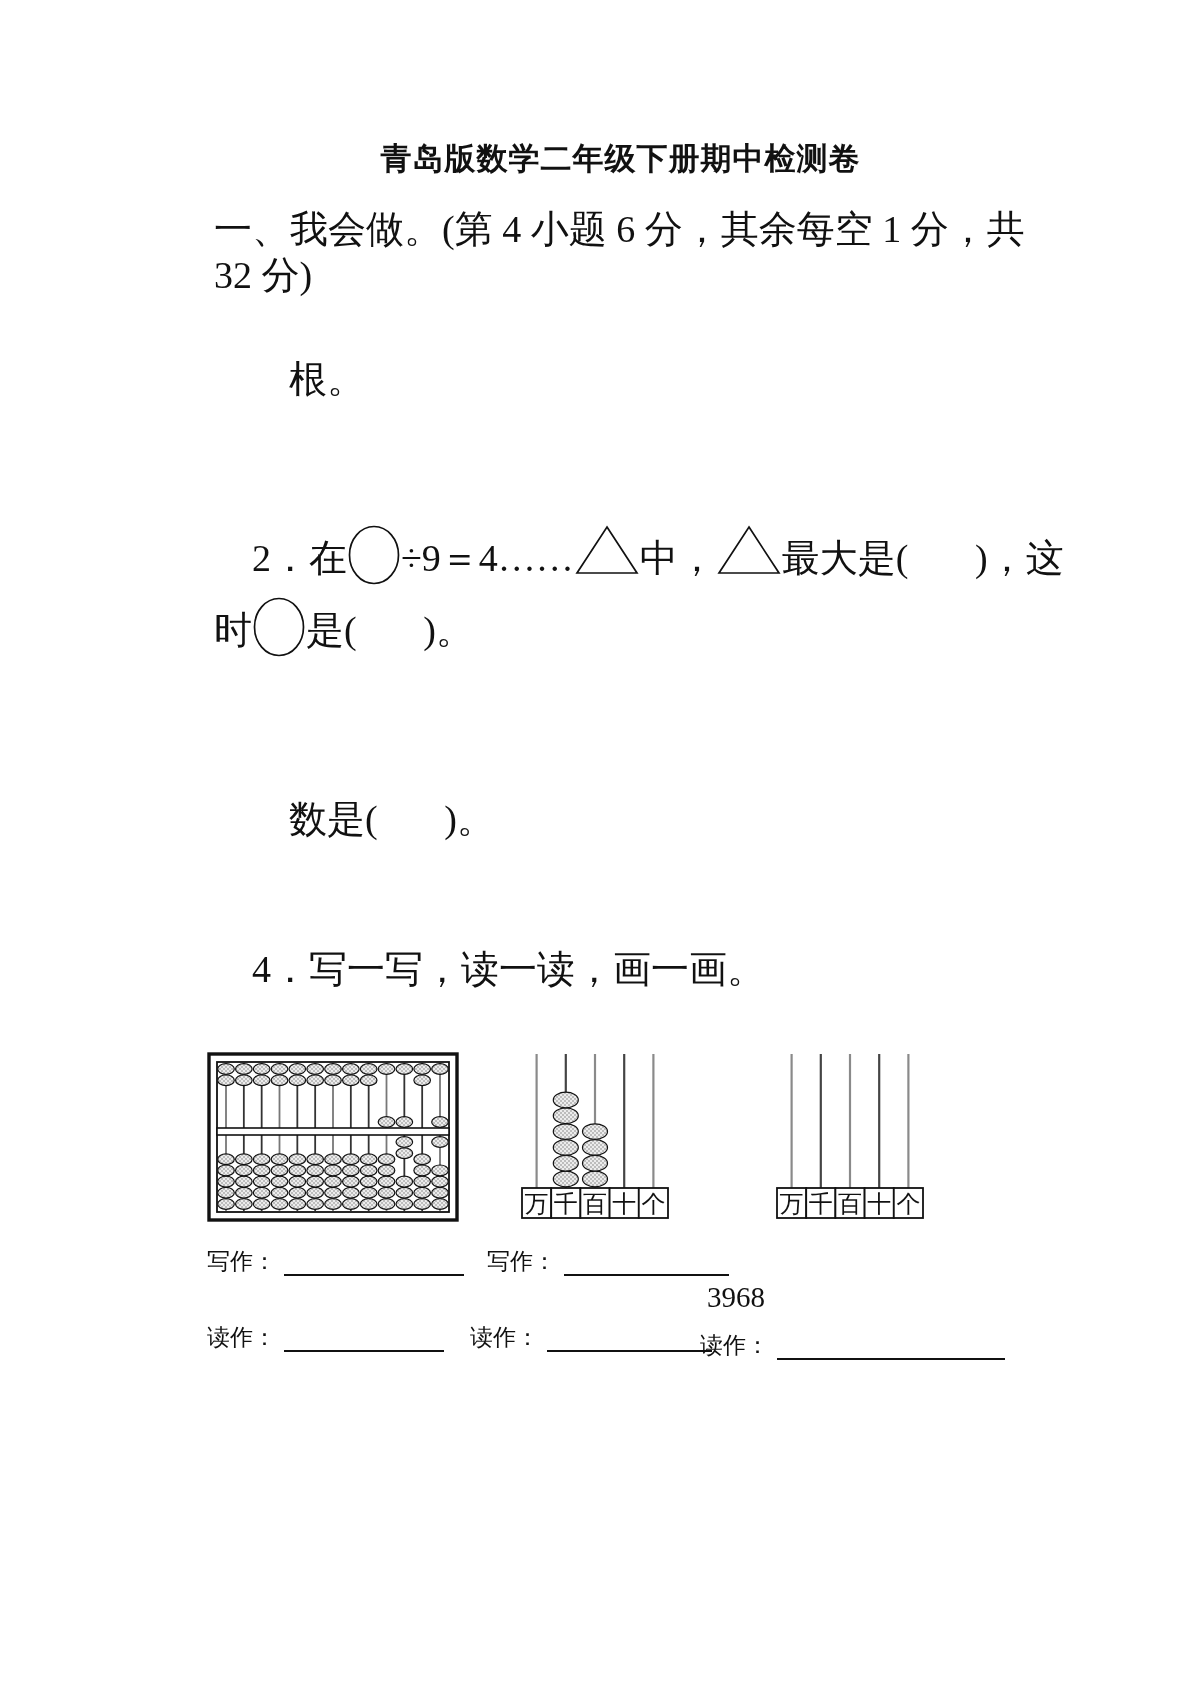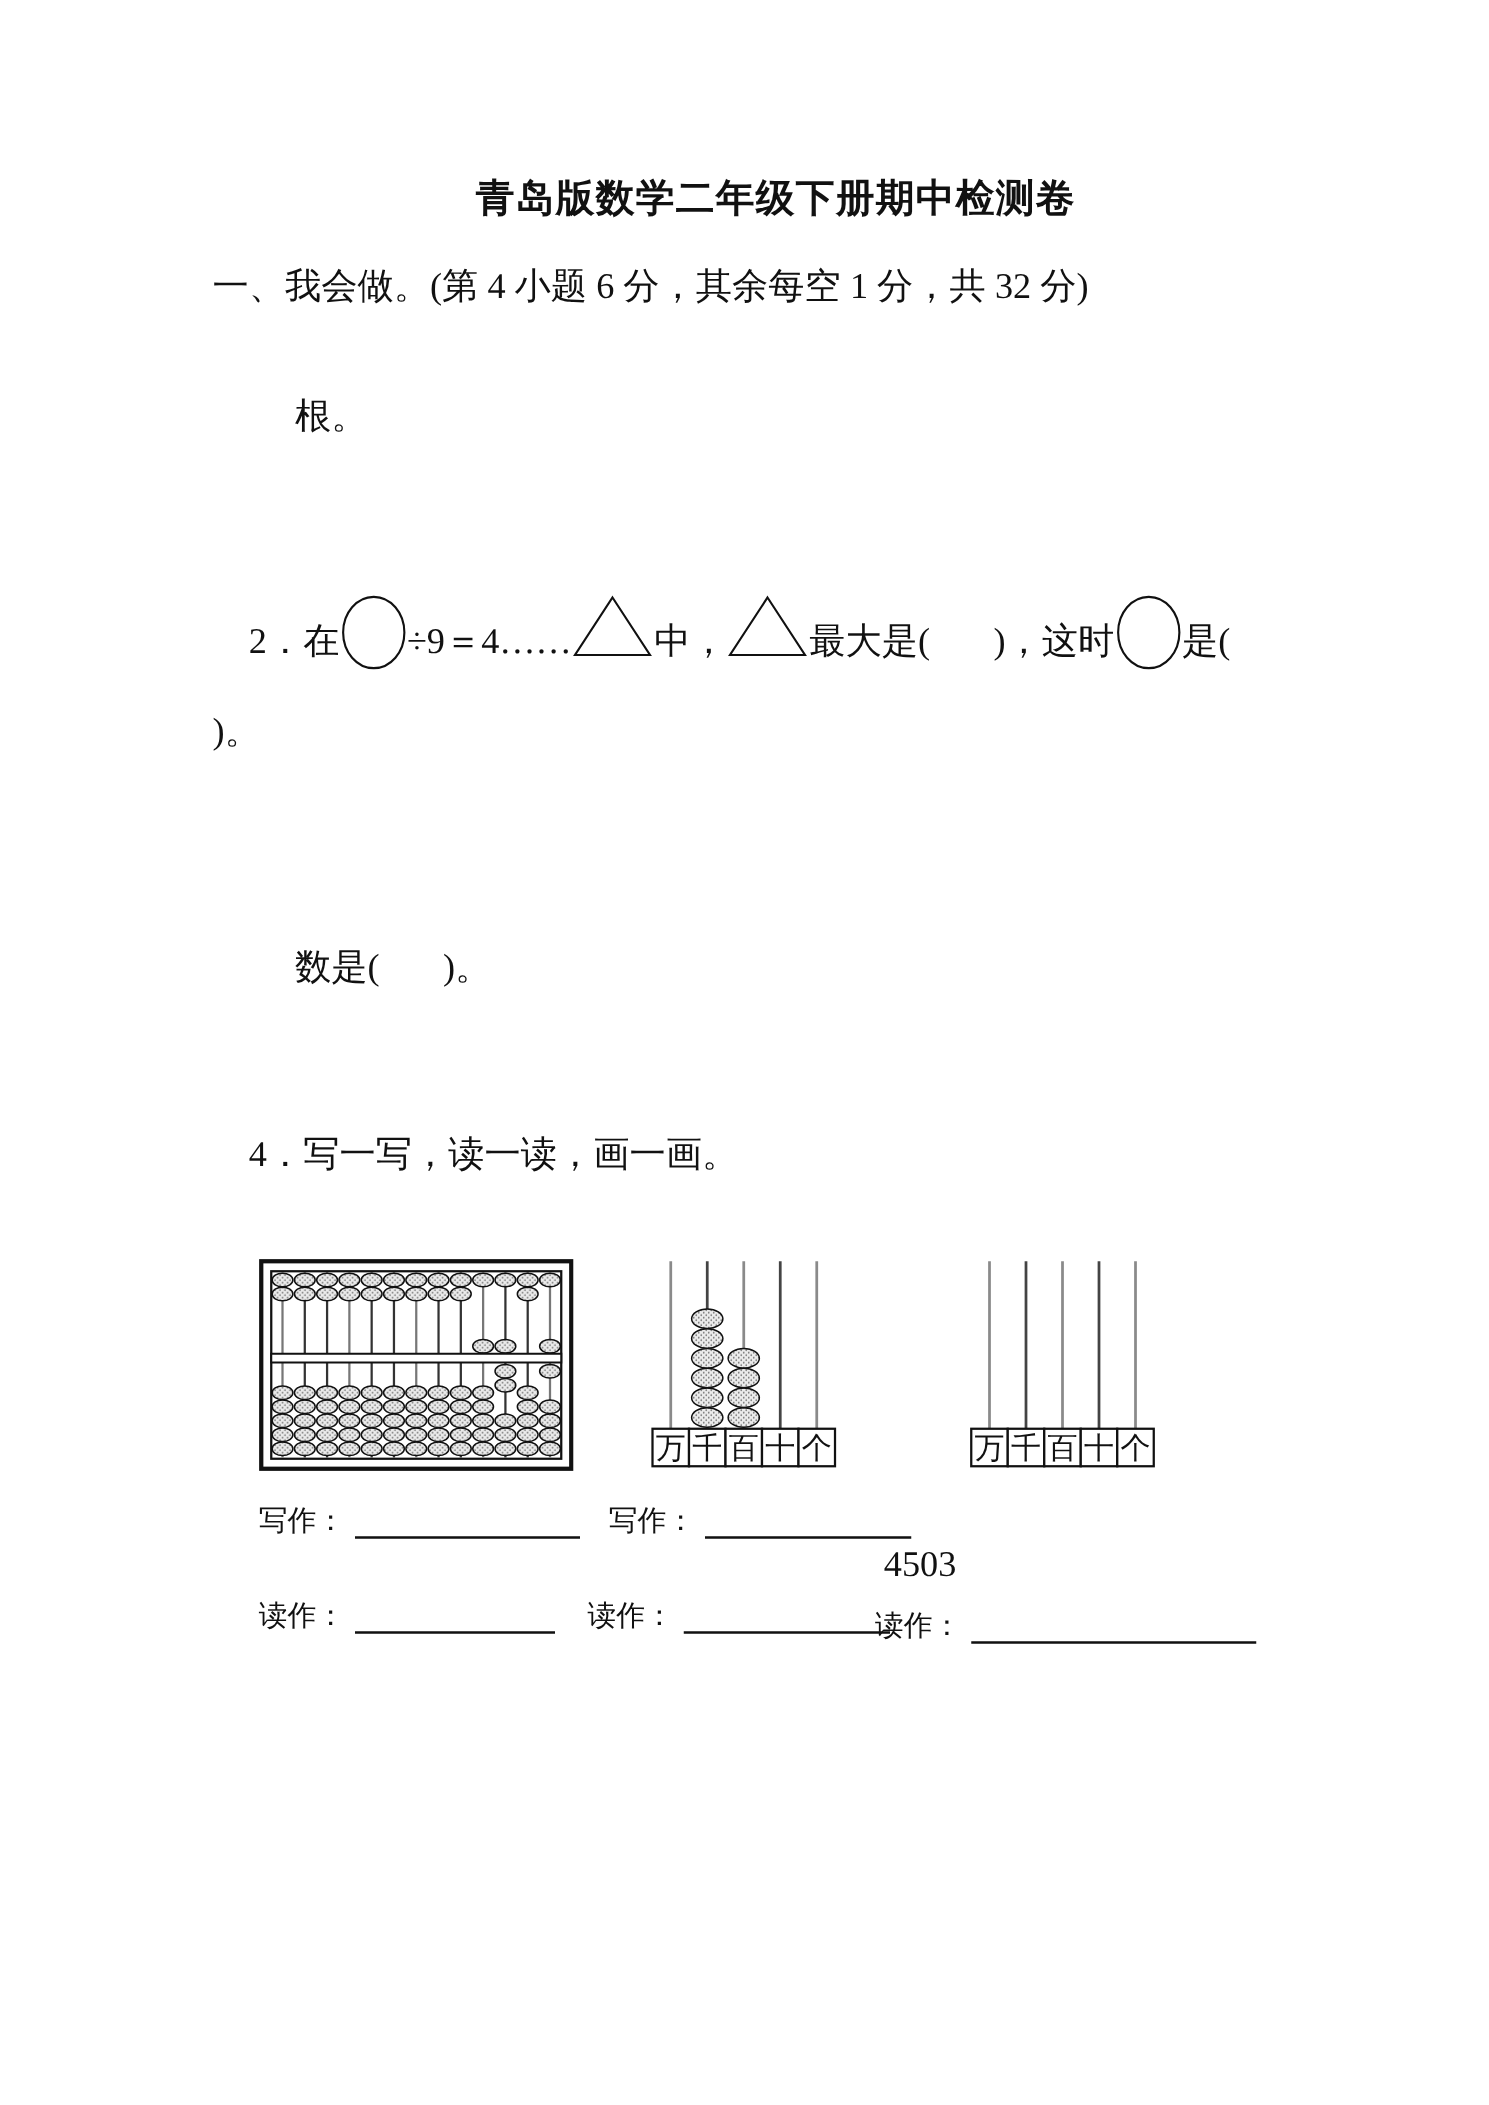--- a/index.html
+++ b/index.html
@@ -16,23 +16,24 @@
   .title{
     text-align:center;
     font-family:"Liberation Sans","DejaVu Sans",sans-serif;
     font-weight:700;
     font-size:31px;
     line-height:42px;
     letter-spacing:1px;
   }
   .line{
     position:relative;
-    font-size:29px;
+    font-size:38px;
     line-height:46px;
     white-space:pre-wrap;
+    margin-left:44px;
   }
   .t{white-space:pre-wrap;}
   .cont{padding-left:37px;}
   .heading{margin-top:26px;}
   .mt22{margin-top:22px;}
   .mt12{margin-top:12px;}
   .q2line{margin-top:2px;line-height:72px;}
   .shp{display:inline-block;}
   .shp-circle{vertical-align:-14px;margin:0 1px;}
   .shp-tri{vertical-align:-4px;margin:0 1px;}
@@ -265,19 +266,19 @@
       <span>写作：</span><span class="blank w165"></span>
     </div>
 
     <div class="abs lab" style="left:37px;top:278px;">
       <span>读作：</span><span class="blank w160"></span>
     </div>
     <div class="abs lab" style="left:300px;top:278px;">
       <span>读作：</span><span class="blank w165"></span>
     </div>
 
-    <div class="abs given" style="left:537px;top:238px;">4503</div>
+    <div class="abs given" style="left:537px;top:238px;">3968</div>
     <div class="abs lab" style="left:530px;top:286px;">
       <span>读作：</span><span class="blank w228"></span>
     </div>
   </div>
 
 </div>
 
 </body></html>

